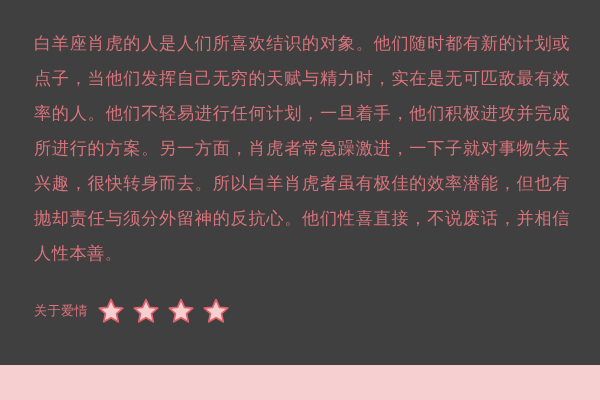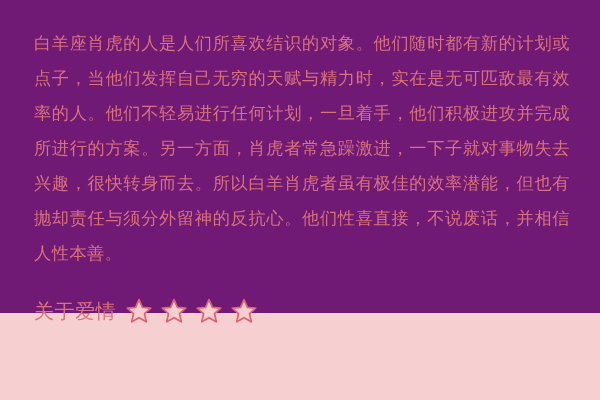--- a/index.html
+++ b/index.html
@@ -9,22 +9,22 @@
   body {
     width: 600px;
     height: 400px;
     background: #f6cfd0;
     font-family: "Liberation Sans", sans-serif;
     overflow: hidden;
   }
   .page {
     position: relative;
     width: 600px;
-    height: 313px;
-    background: #701a75;
+    height: 365px;
+    background: #404040;
     box-sizing: border-box;
     padding: 26px 30px 0 34px;
   }
   .body-text {
     color: #d9737b;
     font-family: "DejaVu Sans", sans-serif;
     font-size: 17.2px;
     line-height: 35px;
     letter-spacing: 0.5px;
     text-align: justify;
@@ -32,21 +32,21 @@
     margin: 0;
     width: 536px;
   }
   .spacer {
     height: 26px;
   }
   .footer-line {
     display: flex;
     color: #d9737b;
     font-family: Liberation Serif, serif;
-    font-size: 20px;
+    font-size: 13px;
     letter-spacing: 0.5px;
     line-height: 28px;
   }
   .footer-label {
     white-space: nowrap;
   }
   .stars {
     display: flex;
     align-items: center;
     margin-left: 10px;

